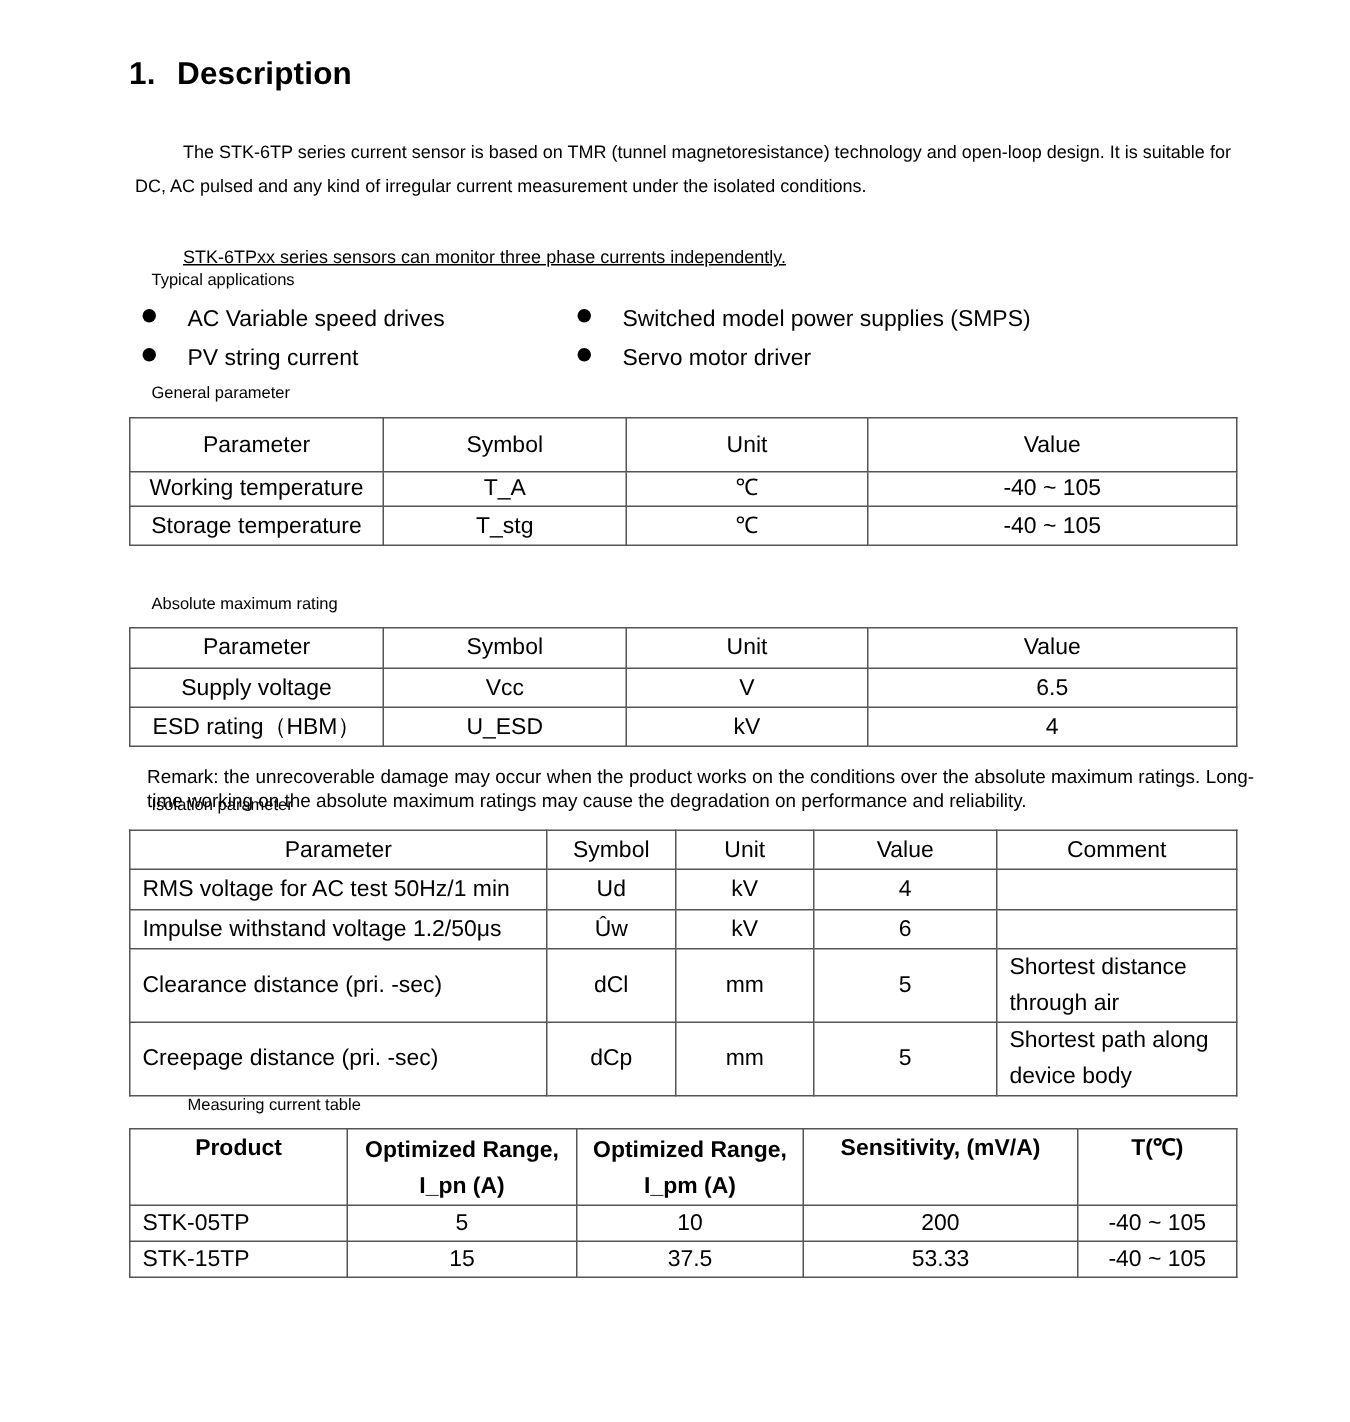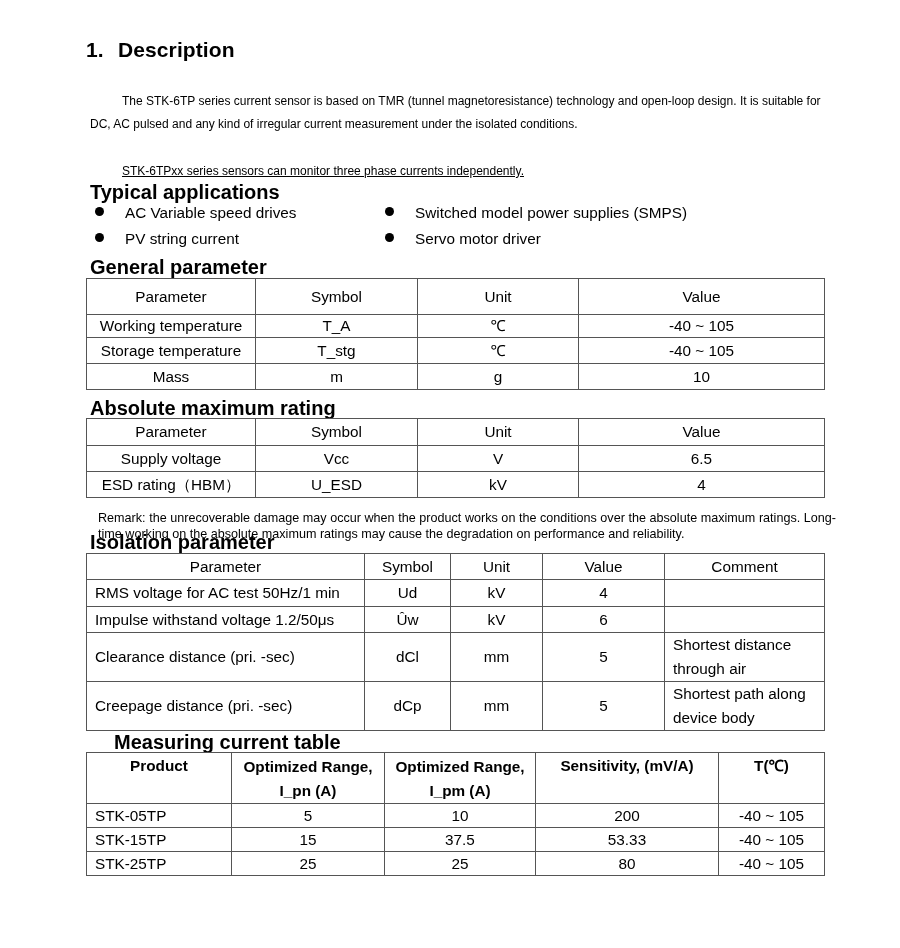--- a/index.html
+++ b/index.html
@@ -12,21 +12,21 @@
       position: absolute; left: 0; top: 38px; margin: 0;
       font-size: 21px; font-weight: bold; letter-spacing: 0.1px;
     }
     h1 .num { display: inline-block; width: 32px; }
     .para {
       position: absolute; left: 0; width: 738px; font-size: 12px; line-height: 23px; margin: 4px;
     }
     .p1 { top: 86px; text-indent: 32px; }
     .p2 { top: 156px; text-indent: 32px; text-decoration: underline; }
     .section-title {
-      position: absolute; left: 4px; margin: 0; font-size: 20px; font-weight: bold;
+      position: absolute; left: 15px; margin: 0; font-size: 11px; font-weight: normal;
     }
     .apps { position: absolute; left: 0; top: 204px; width: 738px; font-size: 15.3px; }
     .app {
       position: absolute; white-space: nowrap; text-align: center;
     }
     .bullet {
       display: inline-block; width: 9px; height: 9px; border-radius: 50%;
       background: #000; vertical-align: middle; margin-right: 21px; position: relative; top: -2px;
     }
     table {
@@ -92,26 +92,20 @@
       <td>Working temperature</td>
       <td>T_A</td>
       <td>℃</td>
       <td>-40 ~ 105</td>
     </tr>
     <tr style="height:26px;">
       <td>Storage temperature</td>
       <td>T_stg</td>
       <td>℃</td>
       <td>-40 ~ 105</td>
-    </tr>
-    <tr style="height:26px;">
-      <td>Mass</td>
-      <td>m</td>
-      <td>g</td>
-      <td>10</td>
     </tr>
   </tbody>
     </table>
 
   <h2 class="section-title" style="top:397px;">Absolute maximum rating</h2>
   <table style="top:418px;">
     <colgroup>
         <col style="width:169px">
         <col style="width:162px">
         <col style="width:161px">
@@ -212,23 +206,16 @@
       <td>200</td>
       <td>-40 ~ 105</td>
     </tr>
     <tr style="height:24px;">
       <td class="left">STK-15TP</td>
       <td>15</td>
       <td>37.5</td>
       <td>53.33</td>
       <td>-40 ~ 105</td>
     </tr>
-    <tr style="height:24px;">
-      <td class="left">STK-25TP</td>
-      <td>25</td>
-      <td>25</td>
-      <td>80</td>
-      <td>-40 ~ 105</td>
-    </tr>
   </tbody>
     </table>
 
 </div>
 
 </body></html>

